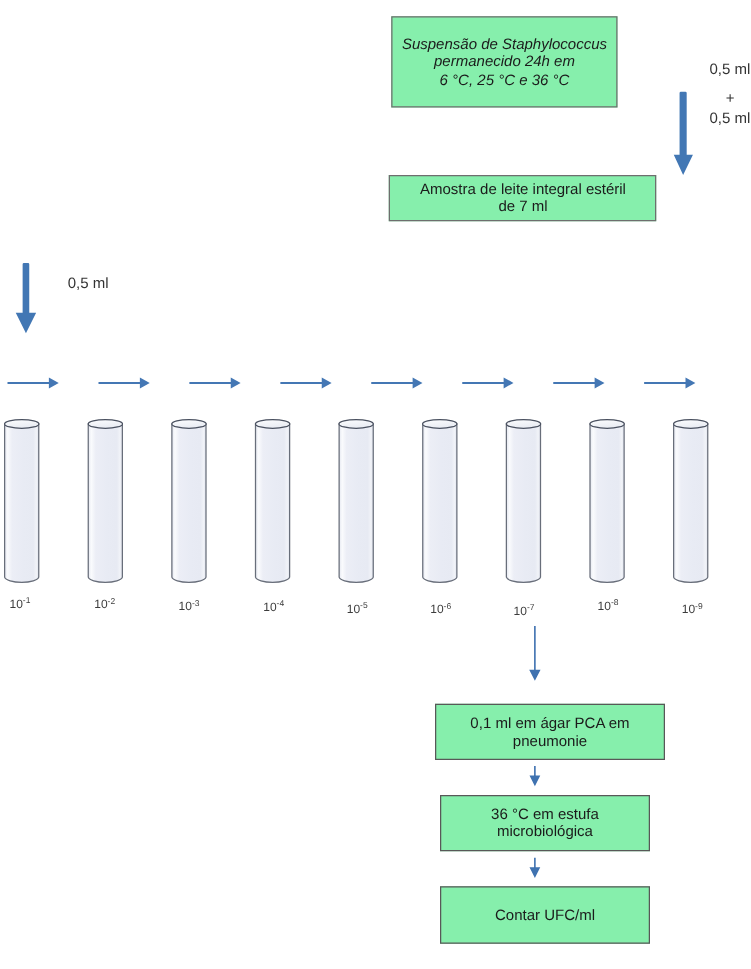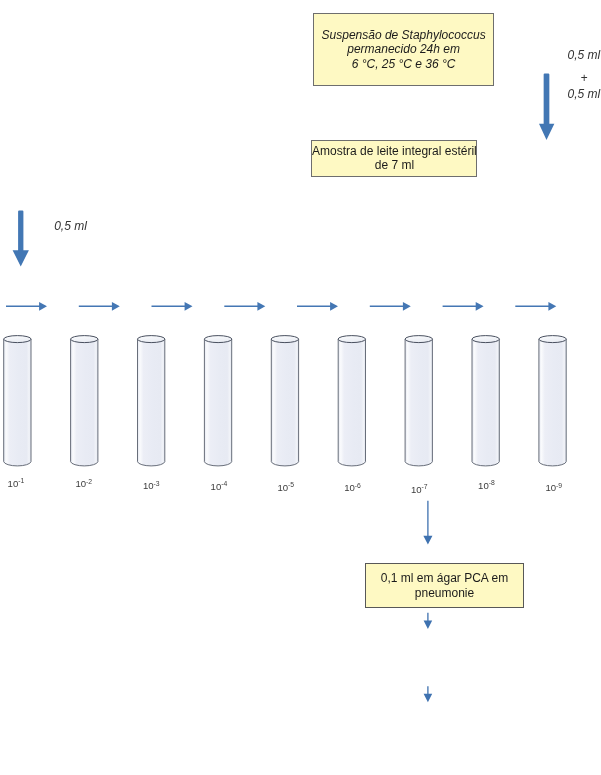--- a/index.html
+++ b/index.html
@@ -1,28 +1,28 @@
 <!DOCTYPE html>
 <html><head>
 <meta charset="utf-8">
 <title>Fluxograma</title>
 <style>
   html,body{margin:0;padding:0;background:#ffffff;}
   body{width:601px;height:775px;font-family:"Liberation Sans",sans-serif;position:relative;overflow:hidden;
        -webkit-font-smoothing:antialiased;}
   .stage{position:absolute;left:0;top:0;width:601px;height:775px;}
 
-  .box{position:absolute;filter:opacity(1);background:#fef9c3;border:1px solid #585858;box-sizing:border-box;
+  .box{position:absolute;filter:opacity(1);background:#86efac;border:1px solid #585858;box-sizing:border-box;
        display:flex;flex-direction:column;align-items:center;justify-content:center;text-align:left;
        font-size:12px;color:#1b1b1b;line-height:14.3px;}
   .box.italic{font-style:italic;}
   .box.lightborder{border-color:#6e6e6e;}
   .box .ln{display:block;white-space:pre;}
 
-  .lbl{position:absolute;filter:opacity(1);font-size:12px;color:#333333;white-space:nowrap;font-style:italic;}
+  .lbl{position:absolute;filter:opacity(1);font-size:12px;color:#333333;white-space:nowrap;}
   .explbl{position:absolute;filter:opacity(1);font-size:9.6px;color:#3c3c3c;white-space:nowrap;}
   .explbl .ex{font-size:6.8px;position:relative;top:-3.6px;}
 
   svg.layer{position:absolute;left:0;top:0;width:601px;height:775px;overflow:visible;}
 </style>
 </head>
 <body>
 
 <div class="stage">
   <svg class="layer" viewBox="0 0 601 775">
@@ -104,27 +104,34 @@
       <path d="M427.25 500.8 h1.3 v34.9 h3.9 L427.9 544.6 L423.35 535.7 h3.9 Z"></path>
       <path d="M427.25 612.8 h1.3 v7.6 h3.65 L427.9 628.9 L423.6 620.4 h3.65 Z"></path>
       <path d="M427.25 686.2 h1.3 v7.6 h3.65 L427.9 702.3 L423.6 693.8 h3.65 Z"></path>
     </g>
   </svg>
     <div class="box italic lightborder" style="left:313.2px;top:13.2px;width:180.8px;height:72.6px">
       <span class="ln">Suspensão de Staphylococcus</span>
       <span class="ln">permanecido 24h em</span>
       <span class="ln">6 °C, 25 °C e 36 °C</span>
     </div>
-    <div class="box lightborder" style="left:311.4px;top:140.0px;width:166px;height:36.6px">
+    <div class="box lightborder" style="left:311.4px;top:140.0px;width:214px;height:36.6px">
       <span class="ln">Amostra de leite integral estéril</span>
       <span class="ln">de 7 ml</span>
     </div>
-    <div class="box" style="left:365px;top:562.8px;width:159px;height:45.6px">
+    <div class="box" style="left:348px;top:562.8px;width:184px;height:45.6px">
       <span class="ln">0,1 ml em ágar PCA em</span>
       <span class="ln">pneumonie</span>
+    </div>
+    <div class="box" style="left:352.2px;top:635.7px;width:167.6px;height:45.5px">
+      <span class="ln">36 °C em estufa</span>
+      <span class="ln">microbiológica</span>
+    </div>
+    <div class="box" style="left:352.2px;top:709.4px;width:167.6px;height:45.5px">
+      <span class="ln">Contar UFC/ml</span>
     </div>
     <div class="lbl" style="left:567.6px;top:48.2px">0,5 ml</div>
     <div class="lbl" style="left:580.5px;top:70.5px">+</div>
     <div class="lbl" style="left:567.6px;top:87.2px">0,5 ml</div>
     <div class="lbl" style="left:54.2px;top:218.8px">0,5 ml</div>
     <div class="explbl" style="left:7.6px;top:477.6px"><span>10</span><span class="ex">-1</span></div>
     <div class="explbl" style="left:75.4px;top:478.2px"><span>10</span><span class="ex">-2</span></div>
     <div class="explbl" style="left:142.9px;top:480.1px"><span>10</span><span class="ex">-3</span></div>
     <div class="explbl" style="left:210.6px;top:480.5px"><span>10</span><span class="ex">-4</span></div>
     <div class="explbl" style="left:277.4px;top:481.8px"><span>10</span><span class="ex">-5</span></div>

